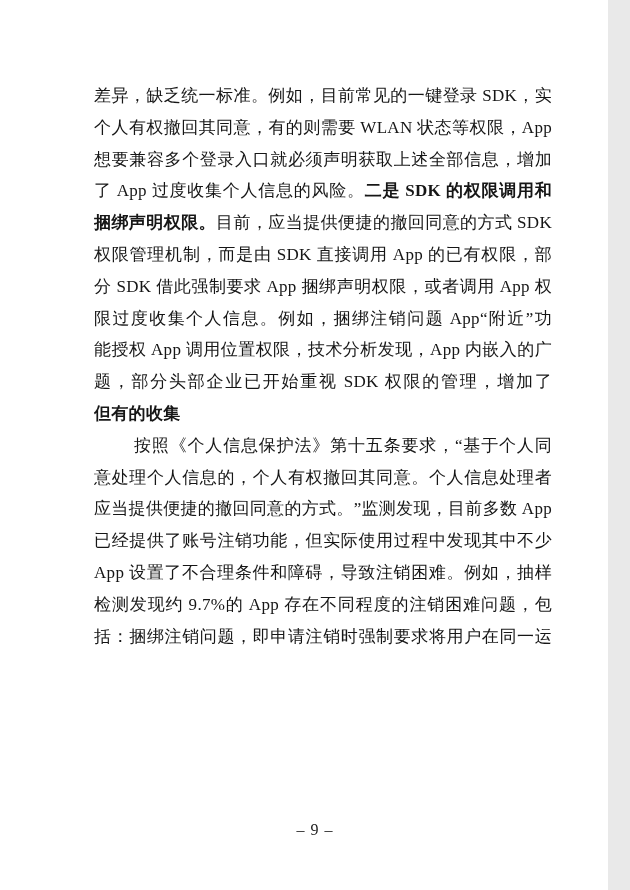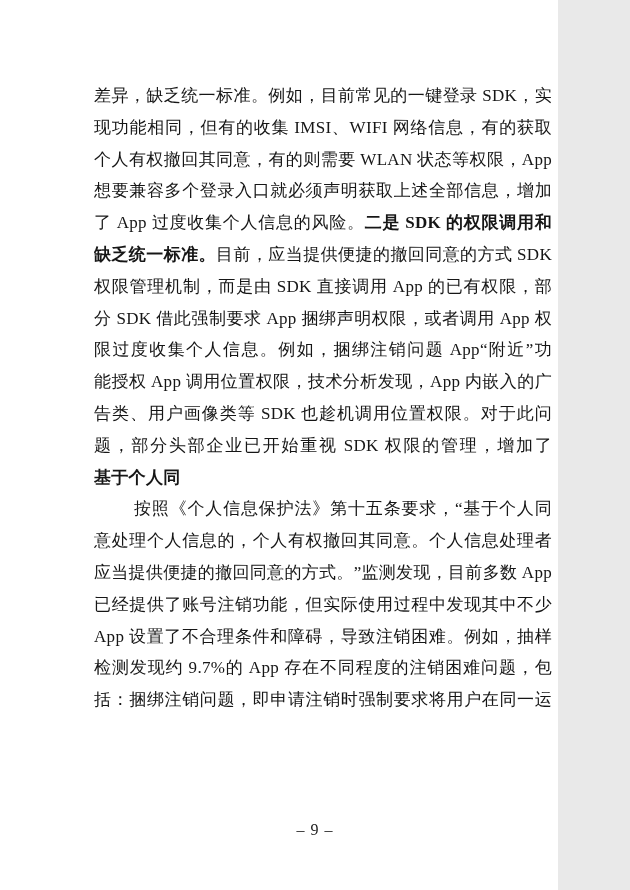--- a/index.html
+++ b/index.html
@@ -2,21 +2,21 @@
 <html><head>
 <meta charset="utf-8">
 <style>
   html, body {
     margin: 0;
     padding: 0;
     background: #e9e9e9;
   }
   .page {
     position: relative;
-    width: 558px;
+    width: 608px;
     height: 890px;
     background: #ffffff;
     overflow: hidden;
     color: #161616;
     font-family: "Liberation Serif", "DejaVu Serif", serif;
   }
   .body-text {
     position: absolute;
     left: 94px;
     top: 80px;
@@ -52,32 +52,30 @@
     letter-spacing: 1px;
     color: #1c1c1c;
   }
 </style>
 </head>
 <body>
 
 <div class="page">
   <div class="body-text">
       <div class="line"><span>差异，缺乏统一标准。例如，目前常见的一键登录 SDK，实</span></div>
-      <div class="line"><span>现功能相同，但有的收集 IMSI、WIFI 网络信息，有的获取</span></div>
       <div class="line"><span>个人有权撤回其同意，有的则需要 WLAN 状态等权限，App</span></div>
       <div class="line"><span>想要兼容多个登录入口就必须声明获取上述全部信息，增加</span></div>
       <div class="line"><span>了 App 过度收集个人信息的风险。</span><span class="bold">二是 SDK 的权限调用和</span></div>
-      <div class="line"><span class="bold">缺乏统一标准。</span><span>目前，应当提供便捷的撤回同意的方式 SDK</span></div>
+      <div class="line"><span class="bold">捆绑声明权限。</span><span>目前，应当提供便捷的撤回同意的方式 SDK</span></div>
       <div class="line"><span>权限管理机制，而是由 SDK 直接调用 App 的已有权限，部</span></div>
       <div class="line"><span>分 SDK 借此强制要求 App 捆绑声明权限，或者调用 App 权</span></div>
       <div class="line"><span>限过度收集个人信息。例如，捆绑注销问题 App“附近”功</span></div>
       <div class="line"><span>能授权 App 调用位置权限，技术分析发现，App 内嵌入的广</span></div>
-      <div class="line"><span>告类、用户画像类等 SDK 也趁机调用位置权限。对于此问</span></div>
       <div class="line"><span>题，部分头部企业已开始重视 SDK 权限的管理，增加了 SDK</span></div>
-      <div class="line end"><span class="bold">基于个人同</span></div>
+      <div class="line end"><span class="bold">但有的收集</span></div>
       <div class="line indent"><span>按照《个人信息保护法》第十五条要求，“基于个人同</span></div>
       <div class="line"><span>意处理个人信息的，个人有权撤回其同意。个人信息处理者</span></div>
       <div class="line"><span>应当提供便捷的撤回同意的方式。”监测发现，目前多数 App</span></div>
       <div class="line"><span>已经提供了账号注销功能，但实际使用过程中发现其中不少</span></div>
       <div class="line"><span>App 设置了不合理条件和障碍，导致注销困难。例如，抽样</span></div>
       <div class="line"><span>检测发现约 9.7%的 App 存在不同程度的注销困难问题，包</span></div>
       <div class="line"><span>括：捆绑注销问题，即申请注销时强制要求将用户在同一运</span></div>
     </div>
   <div class="footer">– 9 –</div>
 </div>

